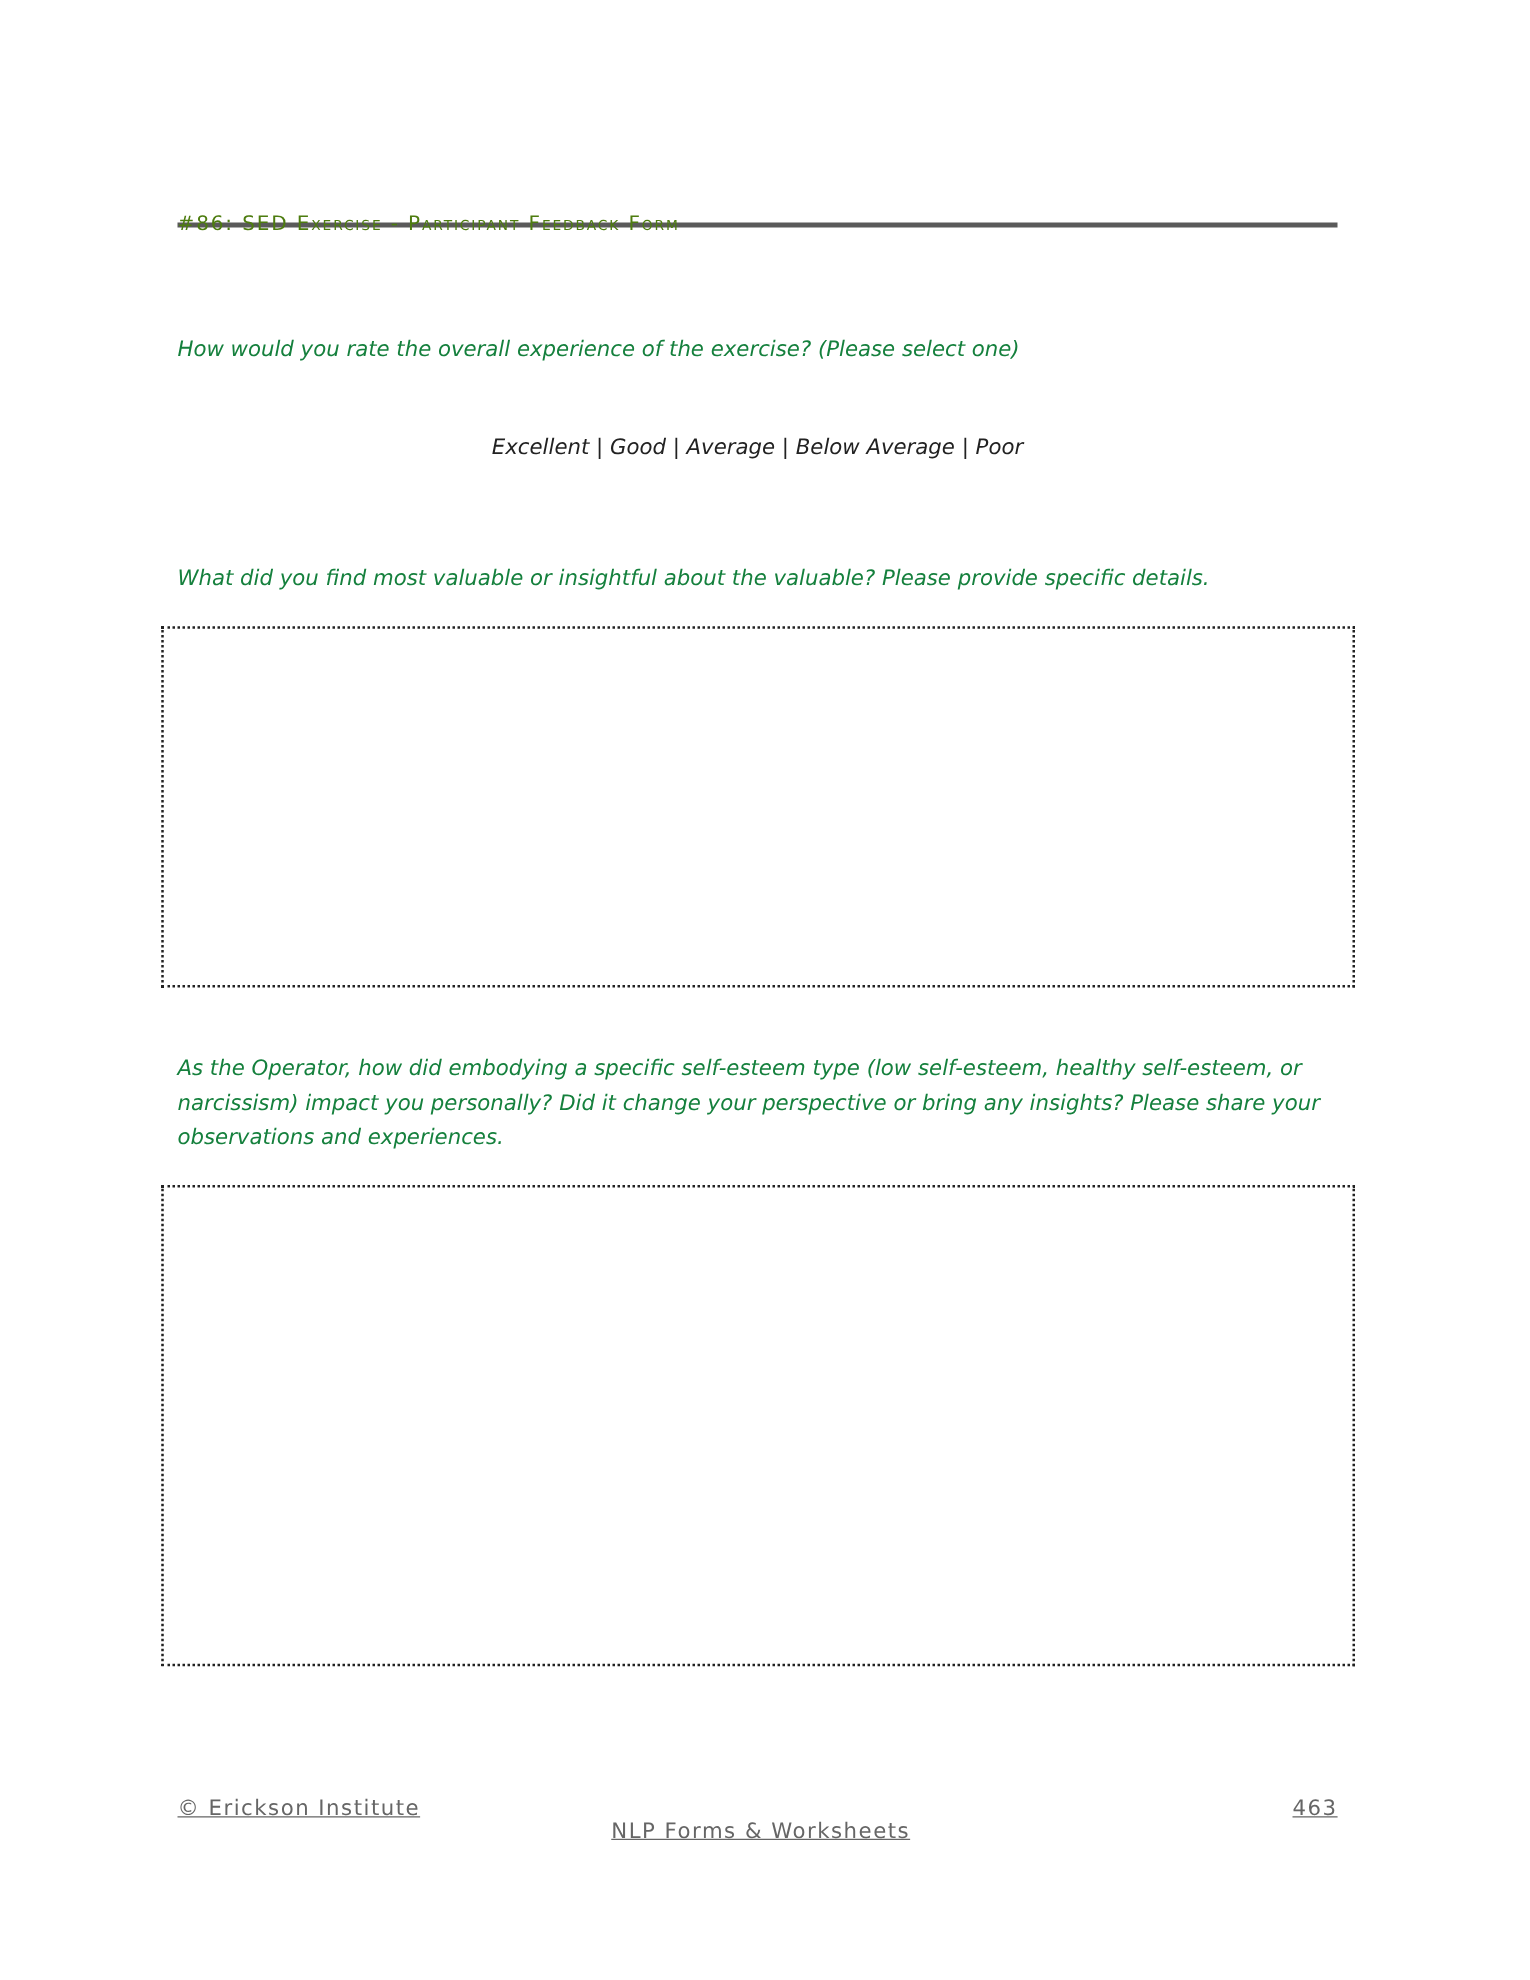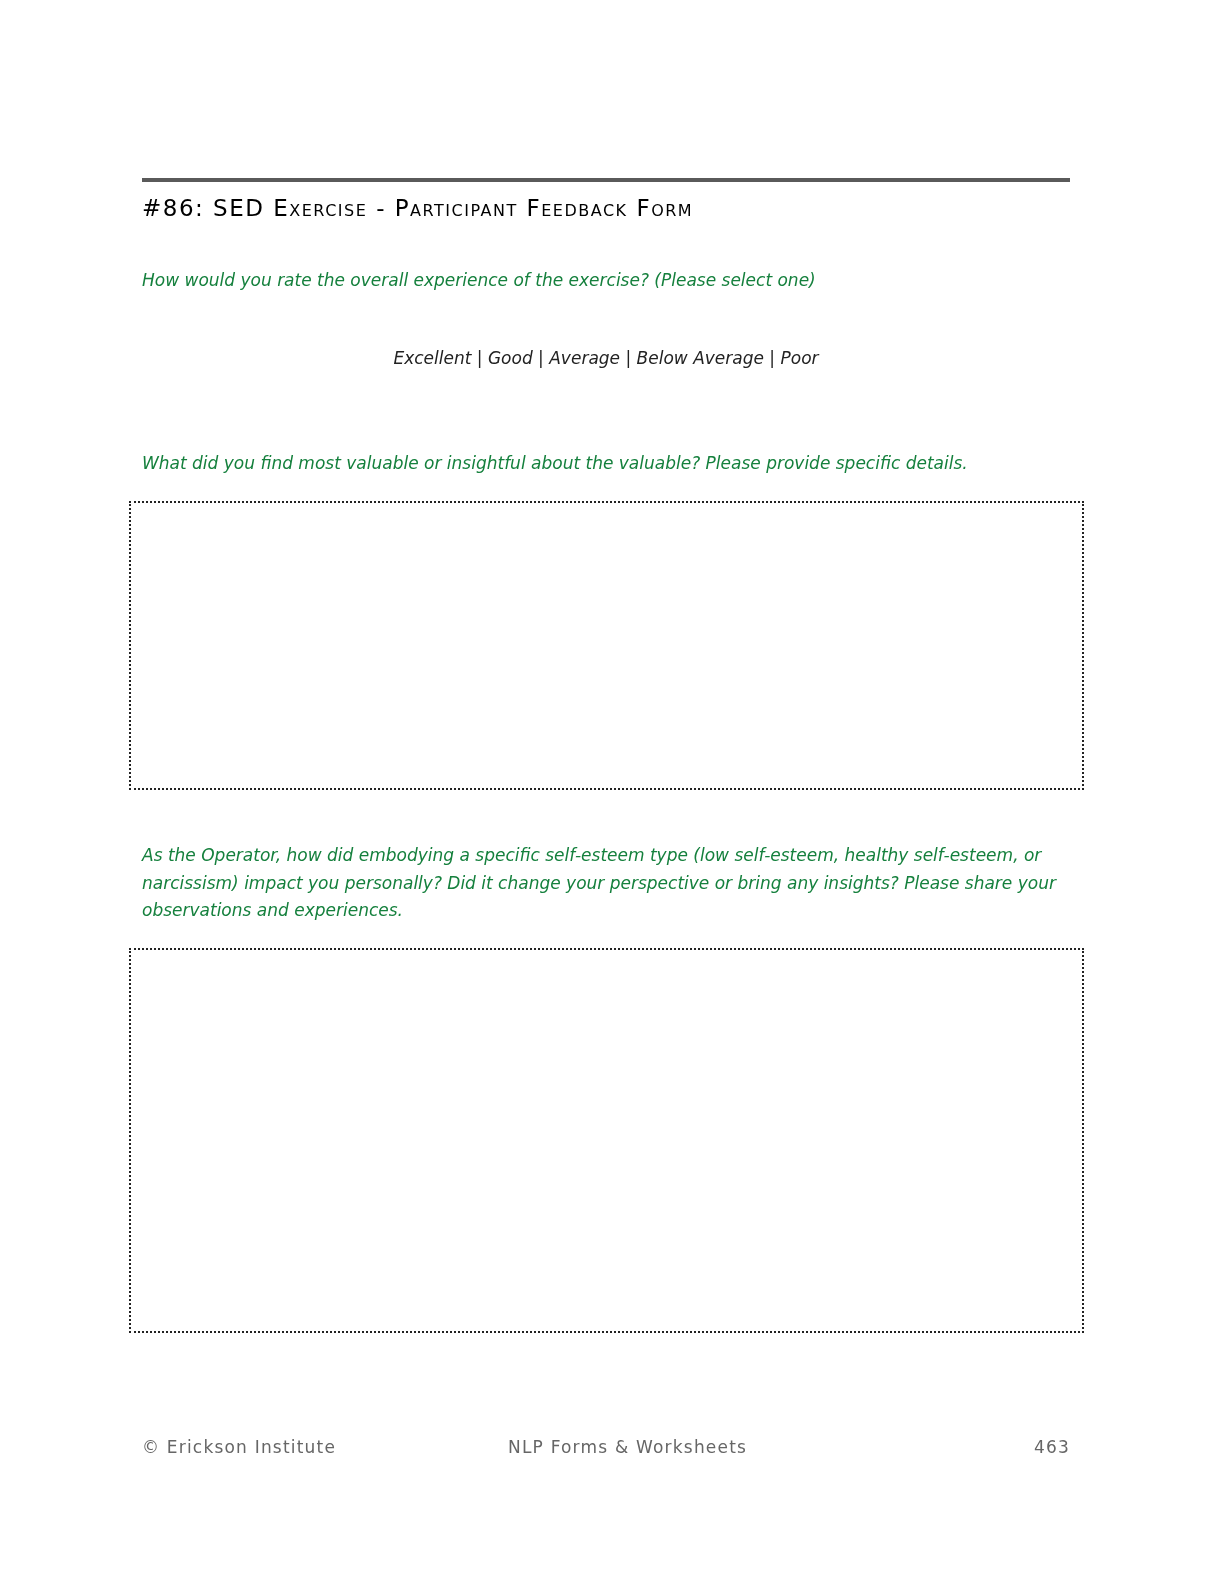--- a/index.html
+++ b/index.html
@@ -1,34 +1,34 @@
 <!DOCTYPE html>
 <html><head>
 <meta charset="utf-8">
 <style>
   html, body { margin: 0; padding: 0; background: #ffffff; }
   body { width: 1224px; height: 1584px; position: relative; font-family: "DejaVu Sans", sans-serif; color: #222; }
   .rule { position: absolute; left: 142px; top: 178px; width: 928px; height: 4px; background: #5a5a5a; }
-  .title { position: absolute; left: 142px; top: 195px; font-size: 23px; letter-spacing: 1.5px; color: #000000; font-variant: small-caps; white-space: nowrap; }
+  .title { position: absolute; left: 142px; top: 169px; font-size: 16px; letter-spacing: 1.5px; color: #4d7c0f; font-variant: small-caps; white-space: nowrap; }
   .q { position: absolute; left: 142px; font-size: 17px; font-style: italic; color: #15803d; line-height: 27.5px; width: 930px; }
   .q b { font-weight: normal; }
   .options { position: absolute; left: 0; width: 1212px; top: 348px; text-align: center; font-size: 17px; font-style: italic; color: #222; }
   .box { position: absolute; border: 2px dotted #222; box-sizing: border-box; }
-  .footer { position: absolute; top: 1437px; font-size: 17px; color: #666; letter-spacing: 1.2px; white-space: nowrap; }
+  .footer { position: absolute; top: 1437px; font-size: 17px; color: #666; letter-spacing: 1.2px; white-space: nowrap; text-decoration: underline; }
 </style>
 </head>
 <body>
 
 <div class="rule"></div>
 <div class="title">#86: SED Exercise - Participant Feedback Form</div>
 
 <div class="q" style="top:267px;">How would you rate the overall experience of the exercise? (Please select one)</div>
 <div class="options">Excellent | Good | Average | Below Average | Poor</div>
 
 <div class="q" style="top:450px;">What did you find most valuable or insightful about the valuable? Please provide specific details.</div>
 <div class="box" style="left:129px; top:501px; width:955px; height:289px;"></div>
 
 <div class="q" style="top:842px;"><span>As the </span><b>Operator</b><span>, how did embodying a specific self-esteem type (low self-esteem, healthy self-esteem, or narcissism) impact you personally? Did it change your perspective or bring any insights? Please share your observations and experiences.</span></div>
 <div class="box" style="left:129px; top:948px; width:955px; height:385px;"></div>
 
 <div class="footer" style="left:142px;">© Erickson Institute</div>
-<div class="footer" style="left:508px;">NLP Forms &amp; Worksheets</div>
+<div class="footer" style="left:489px;margin-top:18px;">NLP Forms &amp; Worksheets</div>
 <div class="footer" style="left:1034px;">463</div>
 
 </body></html>

